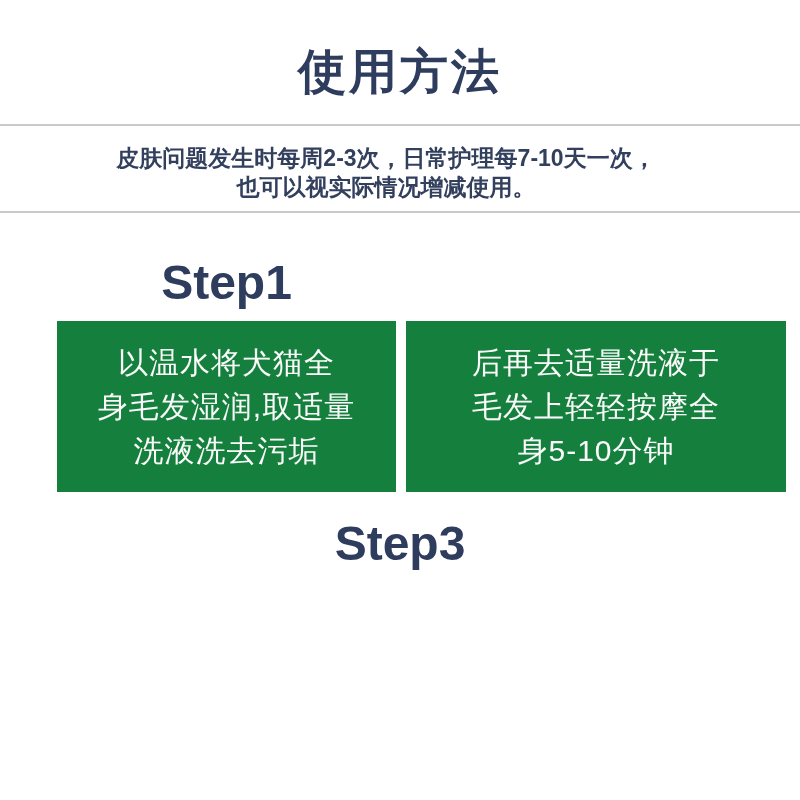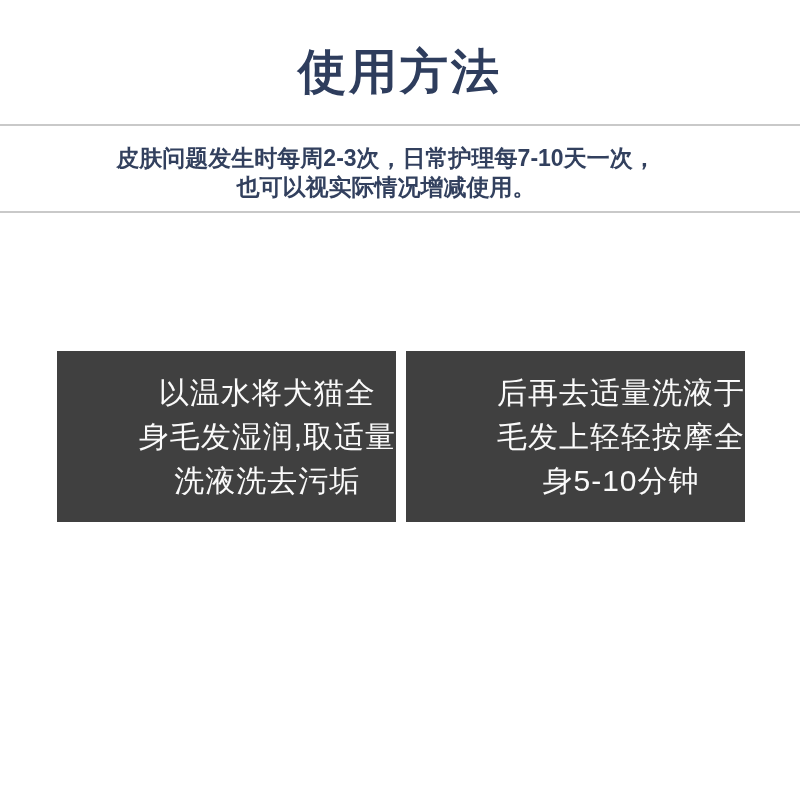--- a/index.html
+++ b/index.html
@@ -55,29 +55,28 @@
     font-size: 48px;
     line-height: 56px;
     font-weight: 700;
     color: #2e3d5d;
   }
   .heading-1 { top: 255px; left: 57px;  width: 339px; }
   .heading-2 { top: 255px; left: 406px; width: 339px; }
   .heading-3 { top: 516px; left: 0;     width: 800px; }
   .step-card {
     position: absolute;
-    background: #404040;
+    background: #15803d;
     display: flex;
     align-items: center;
-    justify-content: flex-end;
+    justify-content: center;
     text-align: center;
-    margin-top: 30px;
   }
   .card-1 { top: 321px; left: 57px;  width: 339px; height: 171px; }
-  .card-2 { top: 321px; left: 406px; width: 339px; height: 171px; }
+  .card-2 { top: 321px; left: 406px; width: 380px; height: 171px; }
   .card-3 { top: 579px; left: 232px; width: 346px; height: 172px; }
   .card-text {
     font-size: 30px;
     line-height: 44px;
     font-weight: 400;
     color: #fafafa;
     white-space: pre-line;
     letter-spacing: 1px;
   }
 </style>
@@ -88,29 +87,31 @@
 
   <div class="page-title">使用方法</div>
 
   <div class="rule rule-top"></div>
 
   <div class="subtitle">皮肤问题发生时每周2-3次，日常护理每7-10天一次，
 也可以视实际情况增减使用。</div>
 
   <div class="rule rule-bottom"></div>
 
+  <div class="step-heading heading-1">Step1</div>
 
 
   <div class="step-card card-1">
     <div class="card-text">以温水将犬猫全
 身毛发湿润,取适量
 洗液洗去污垢</div>
   </div>
 
   <div class="step-card card-2">
     <div class="card-text">后再去适量洗液于
 毛发上轻轻按摩全
 身5-10分钟</div>
   </div>
 
+  <div class="step-heading heading-3">Step3</div>
 
 
 </div>
 
 </body></html>

